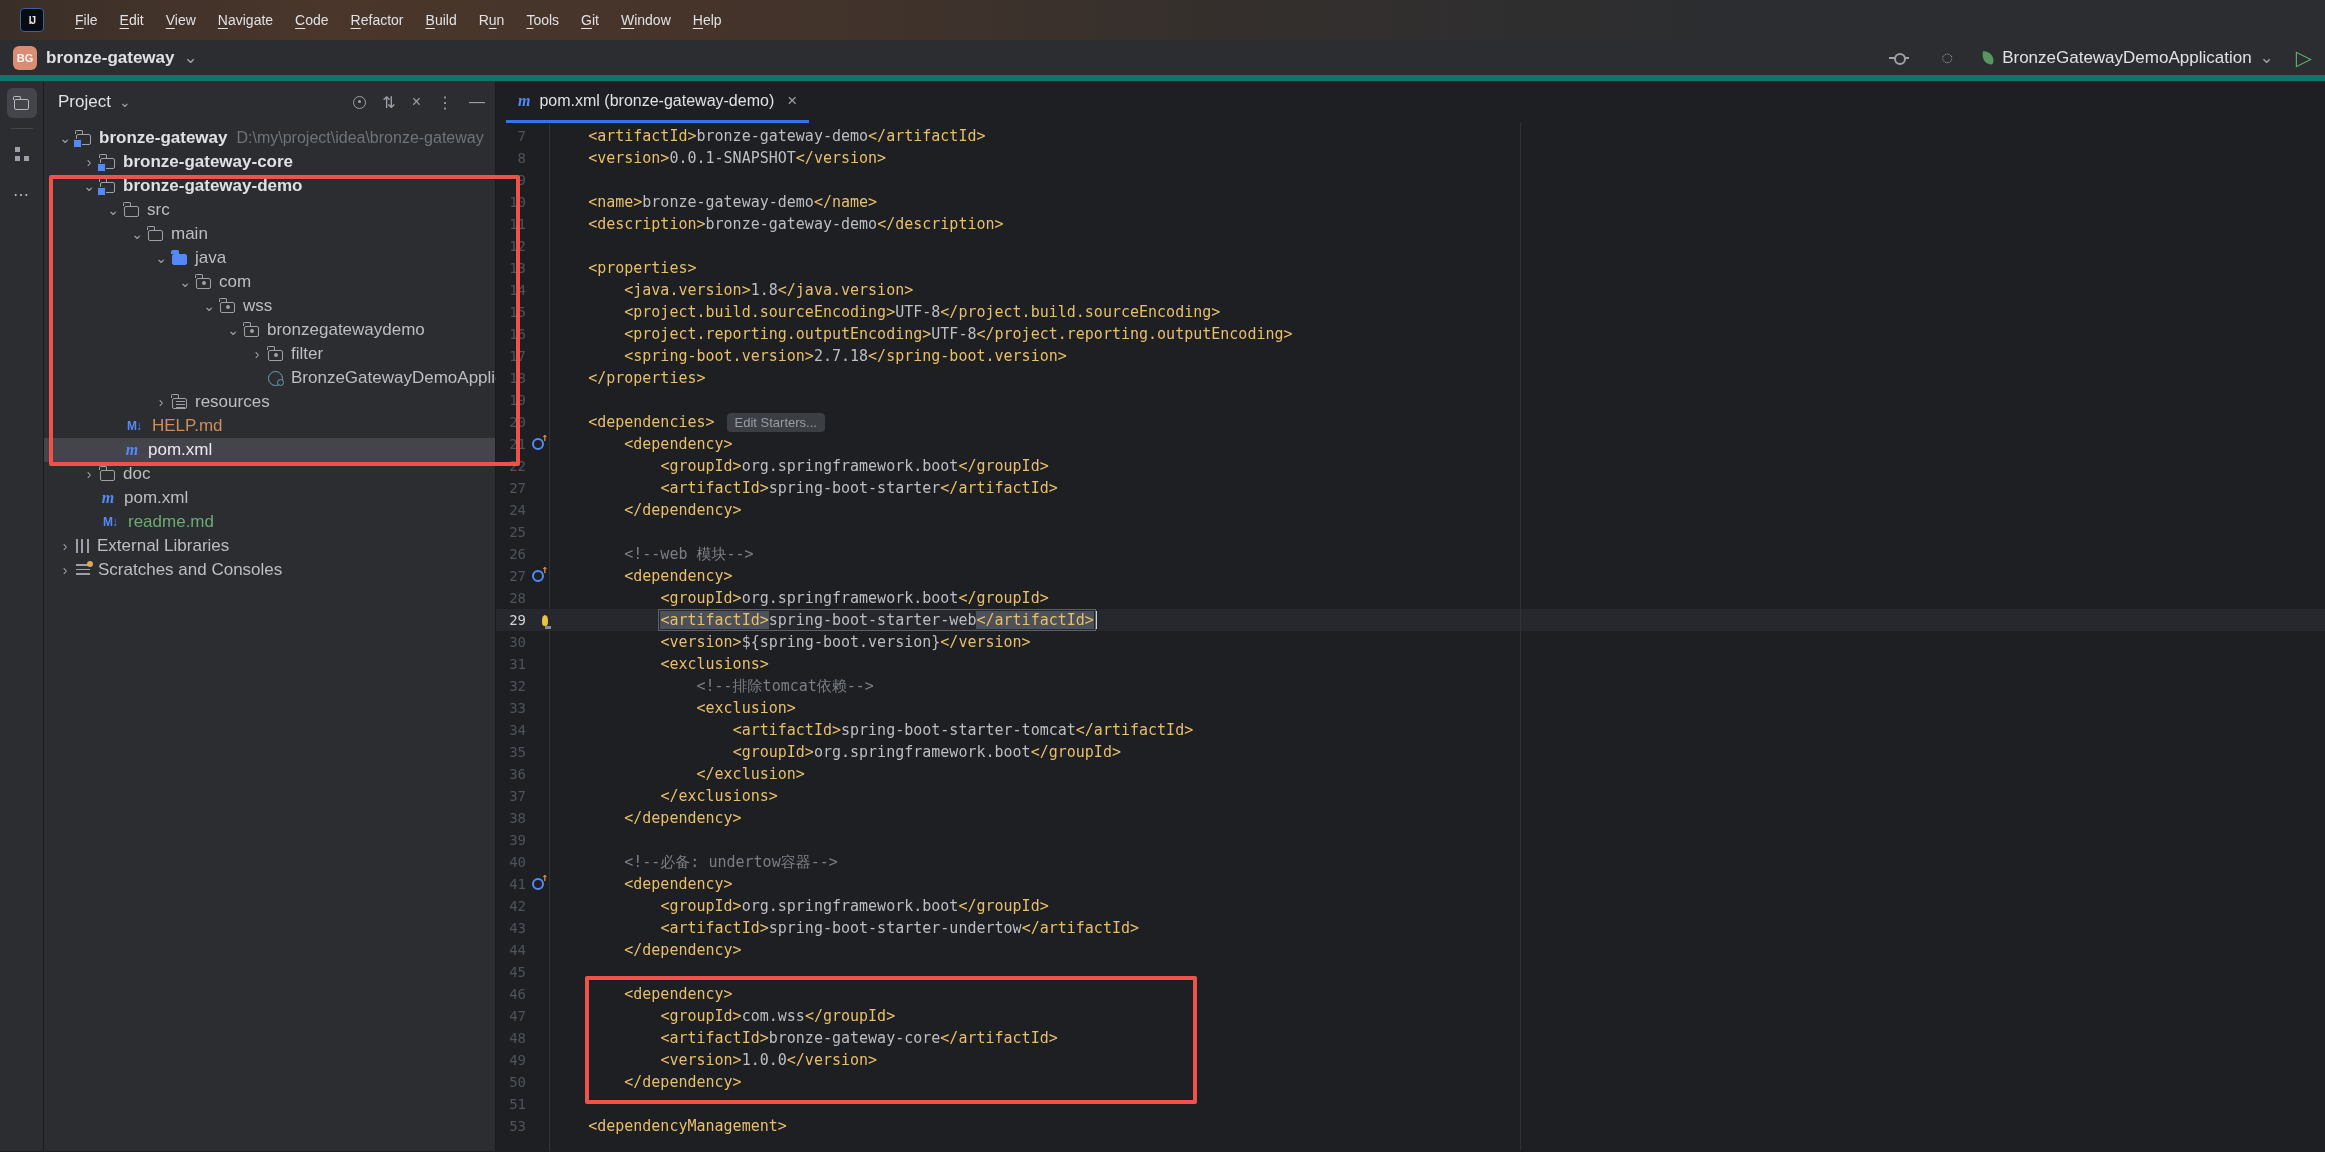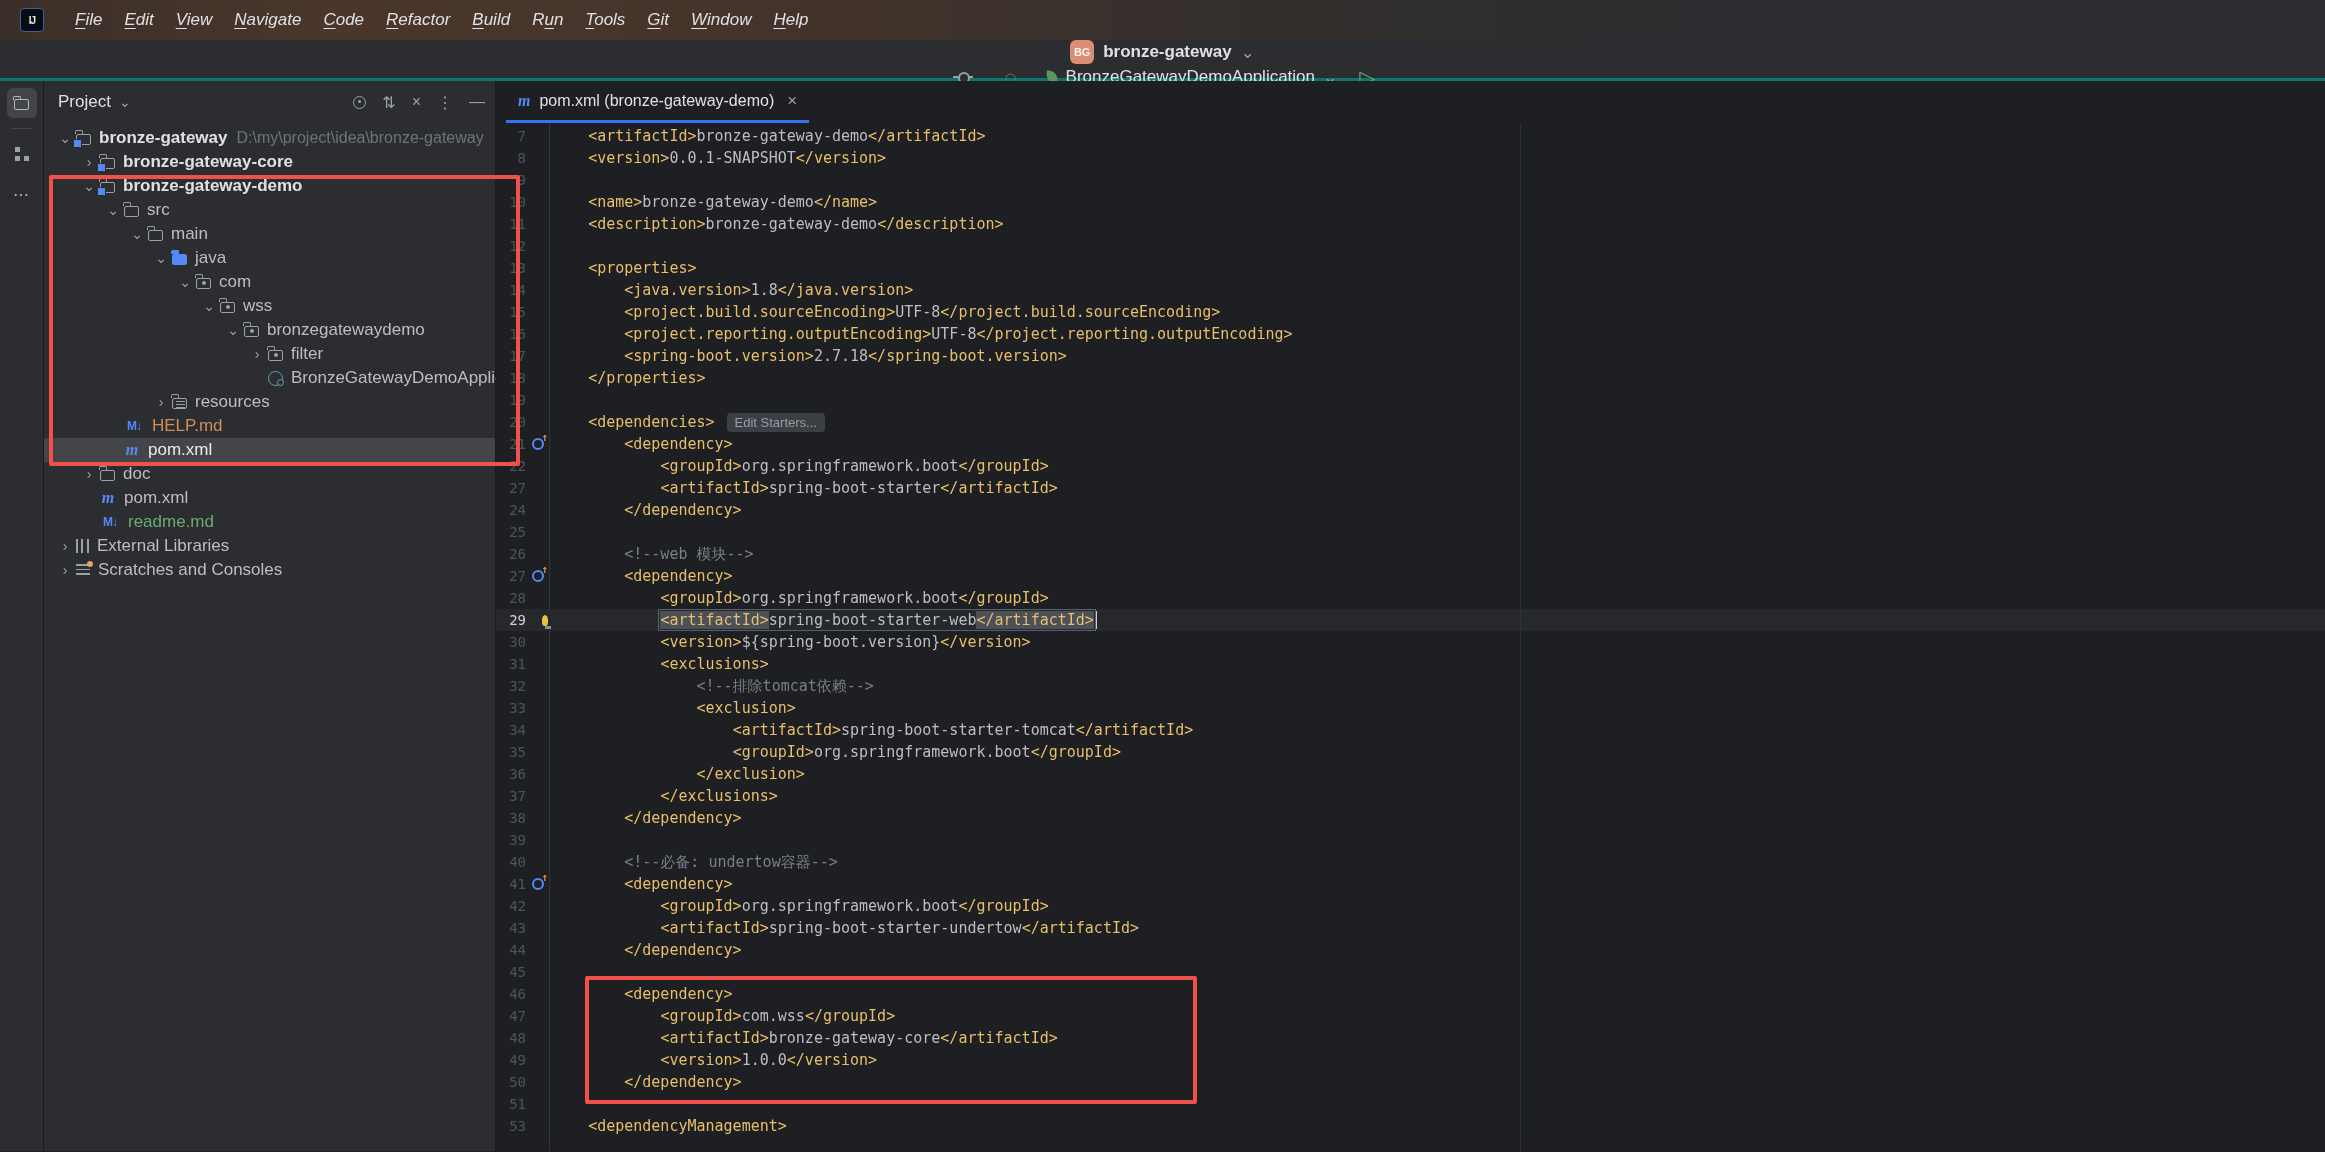--- a/index.html
+++ b/index.html
@@ -7,26 +7,26 @@
   *{box-sizing:border-box;}
 
   
   .menubar{height:40px;display:flex;align-items:center;
     background:linear-gradient(90deg,#3a2f28 0%,#4a362b 14%,#46342a 30%,#332f2d 55%,#2b2d30 75%,#2b2d30 100%);
     padding-left:20px;}
   .app-icon{width:24px;height:24px;border-radius:4px;background:#070b12;border:1px solid #3d619d;
     color:#e8e8e8;font-size:10px;font-weight:bold;display:flex;align-items:center;justify-content:center;
     margin-right:22px;letter-spacing:-1px;}
   .menu-items{display:flex;gap:4px;}
-  .menu-item{color:#dfe1e5;font-size:17px;padding:4px 9px;border-radius:4px;cursor:default;font-style:italic;}
+  .menu-item{color:#dfe1e5;font-size:14px;padding:4px 9px;border-radius:4px;cursor:default;}
   .menu-item .mn{text-decoration:underline;text-underline-offset:3px;}
 
   
-  .toolbar{height:41px;background:#2b2d30;border-bottom:3px solid #0f766e;display:flex;align-items:center;
-    padding:0 13px;justify-content:space-between;flex-direction:column;}
+  .toolbar{height:41px;background:#2b2d30;border-bottom:6px solid #0f766e;display:flex;align-items:center;
+    padding:0 13px;justify-content:space-between;}
   .proj-chip{display:flex;align-items:center;gap:9px;color:#dfe1e5;font-size:17px;font-weight:600;}
   .bg-badge{width:24px;height:24px;border-radius:6px;background:#d98d75;color:#fdf3ef;font-size:11px;
     font-weight:bold;display:flex;align-items:center;justify-content:center;}
   .dim{color:#9da0a8;font-weight:400;}
   .tb-right{display:flex;align-items:center;gap:22px;}
   .icon-btn{color:#9da0a8;font-size:17px;display:flex;align-items:center;justify-content:center;
     width:26px;height:26px;border-radius:4px;}
   .slider-ic{position:relative;width:20px;height:2px;background:#9da0a8;display:inline-block;}
   .slider-ic::after{content:"";position:absolute;left:5px;top:-4px;width:8px;height:8px;border:2px solid #9da0a8;
     border-radius:50%;background:#2b2d30;}

